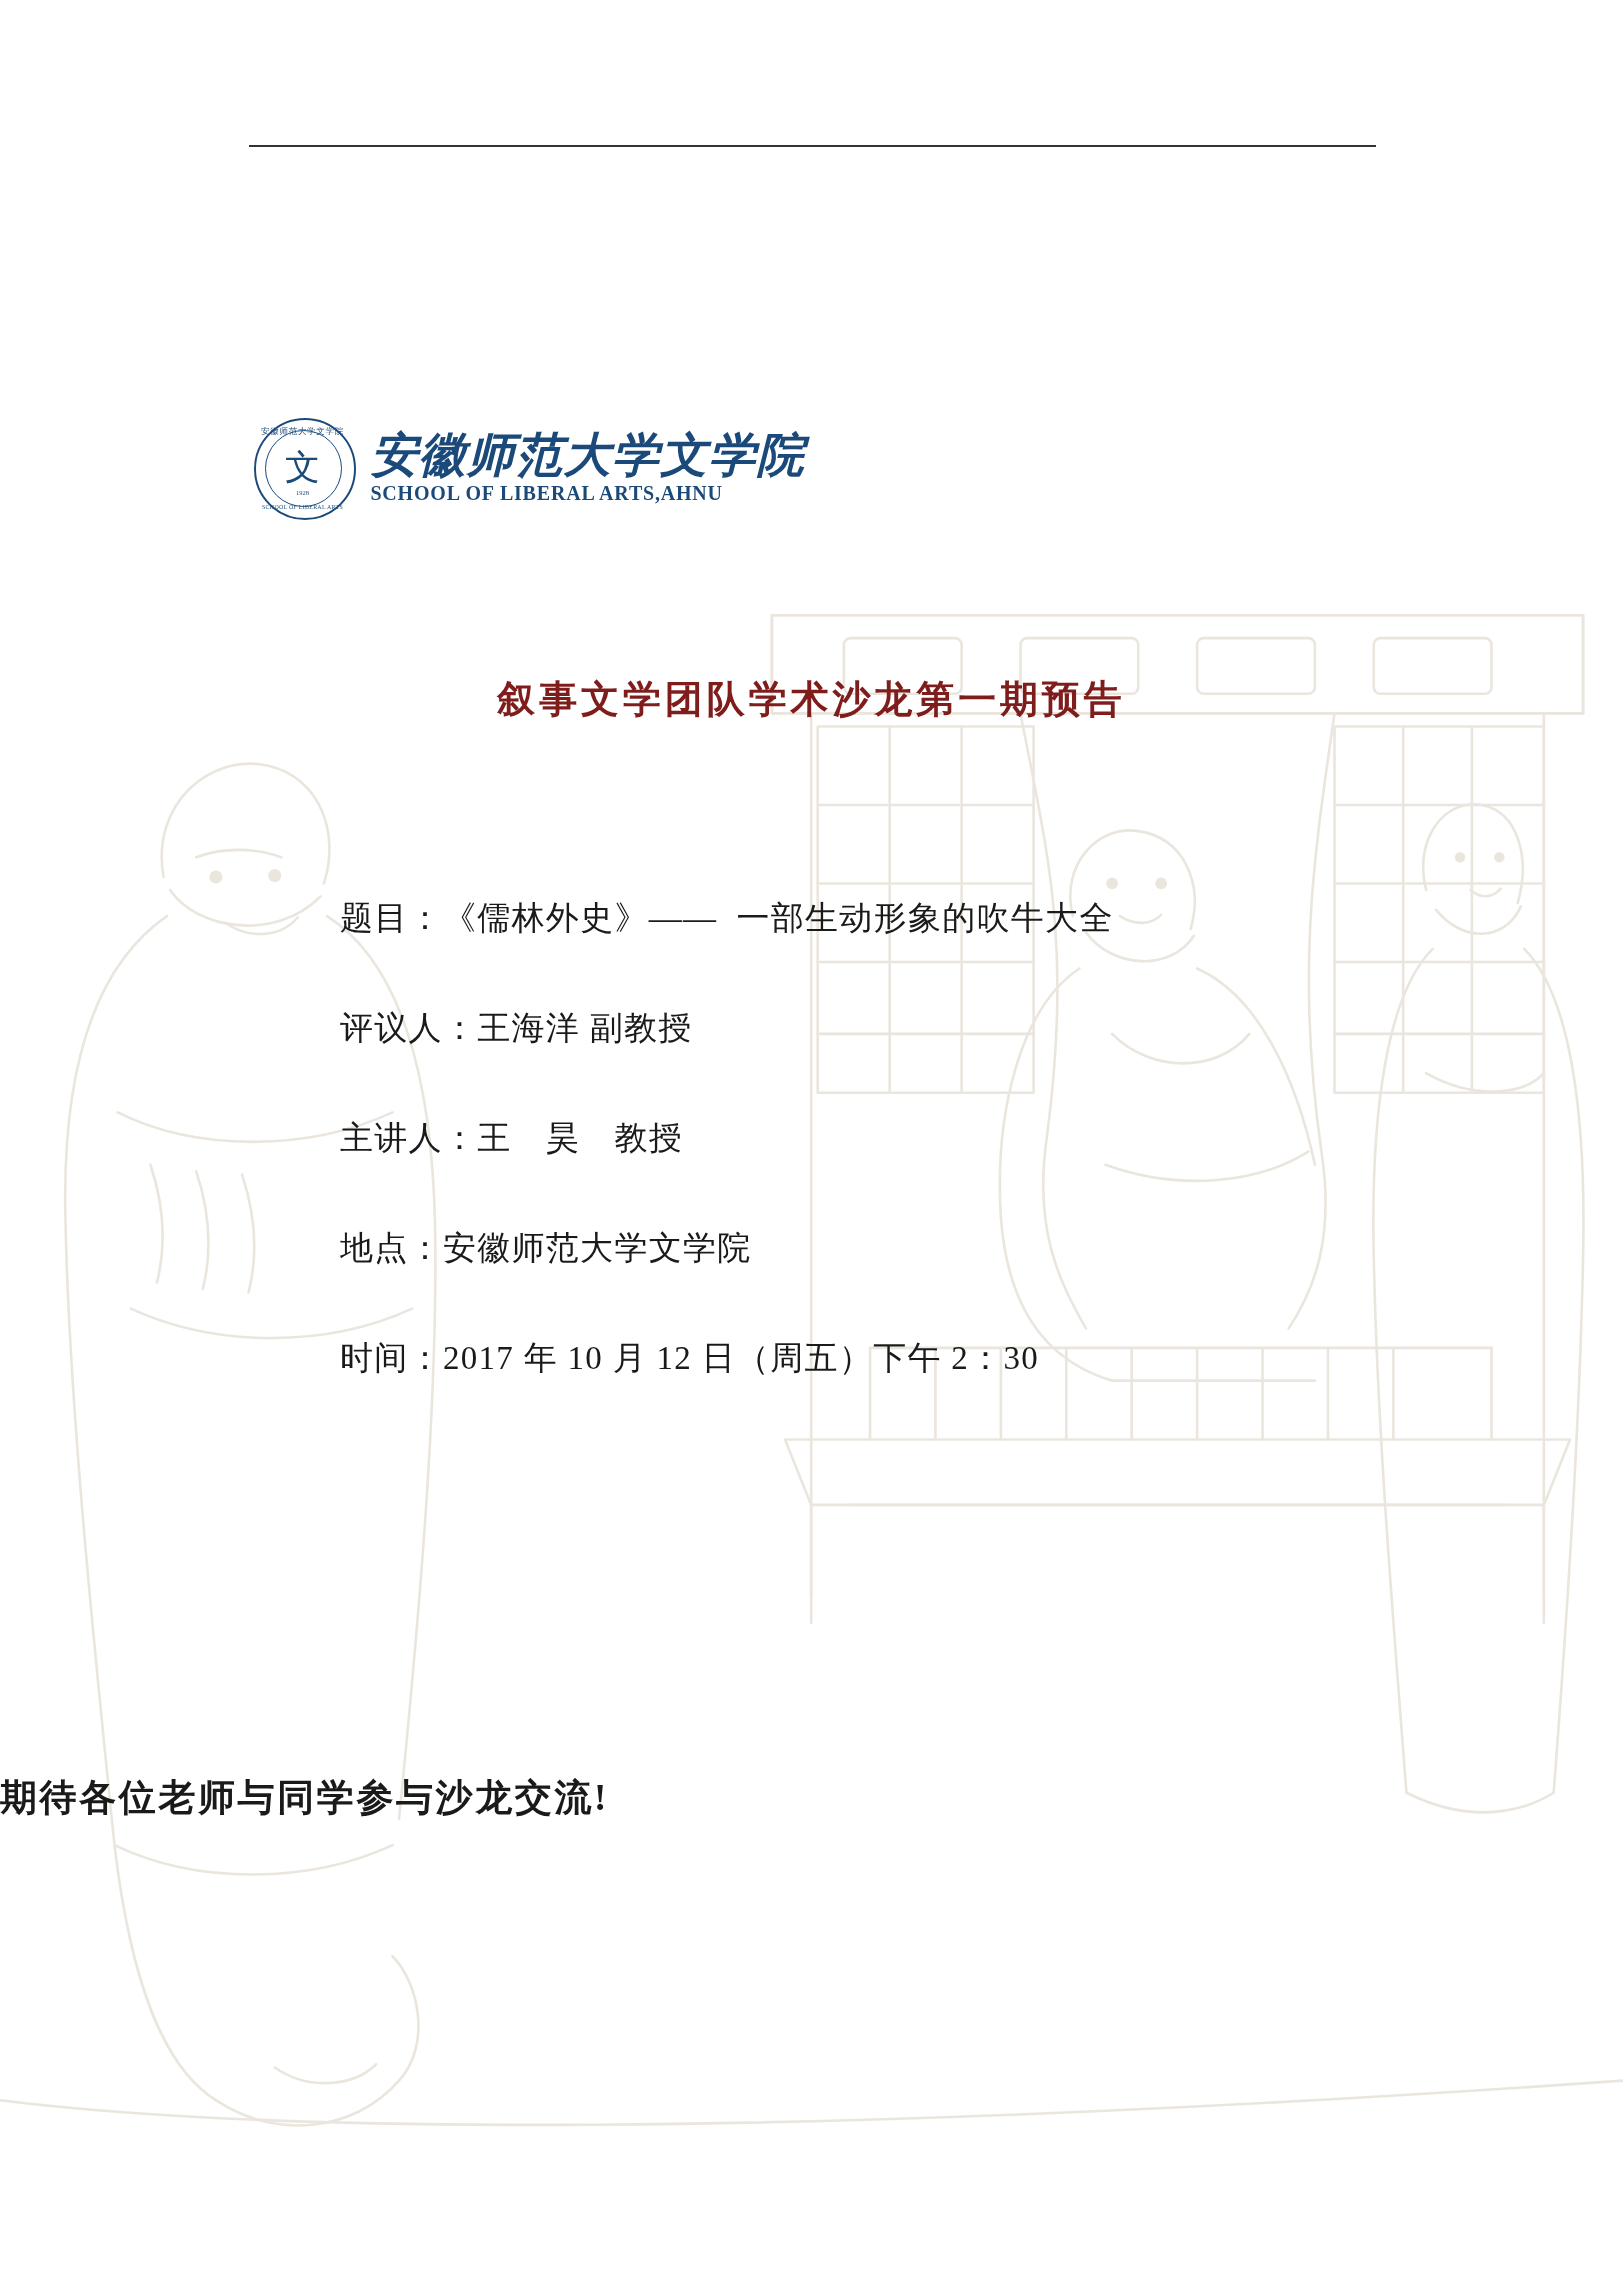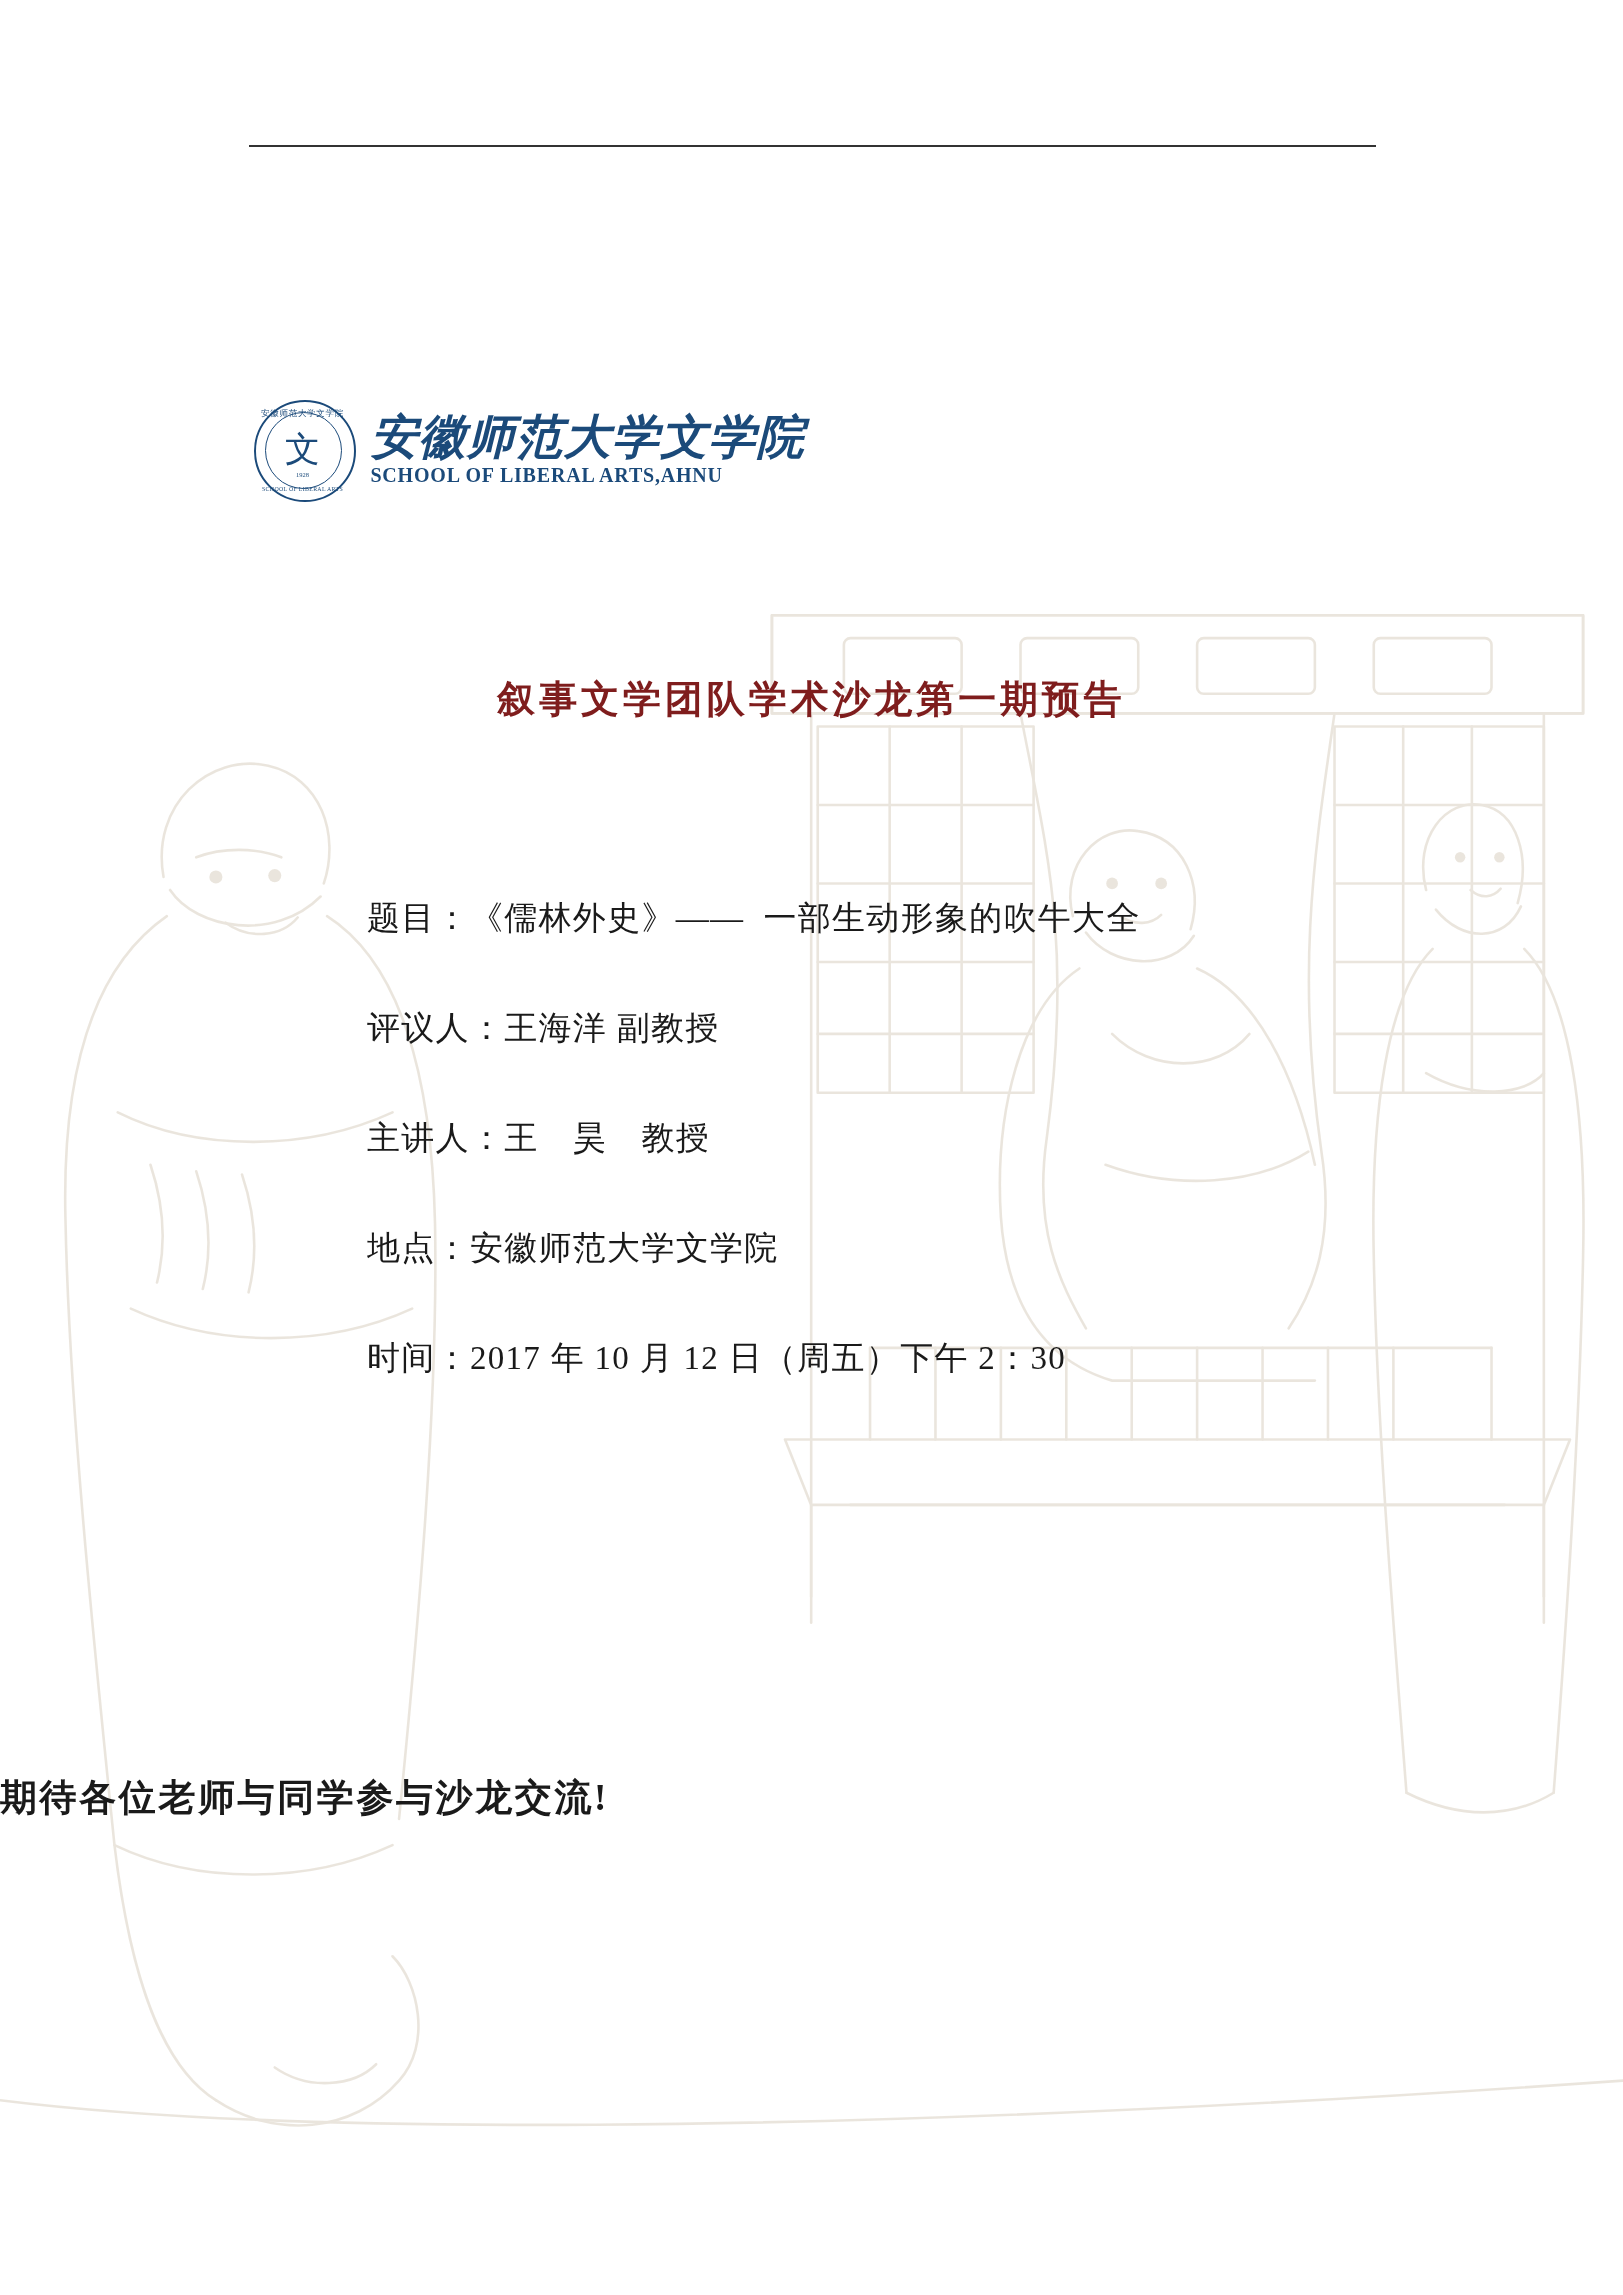--- a/index.html
+++ b/index.html
@@ -38,21 +38,21 @@
     top: 145px;
     width: 1127px;
     height: 0;
     border-top: 2px solid #333333;
   }
 
   
   .logo-block {
     position: absolute;
     left: 251px;
-    top: 388px;
+    top: 406px;
     width: 694px;
     height: 124px;
     display: flex;
     align-items: center;
   }
   .logo-seal {
     position: relative;
     width: 105px;
     height: 105px;
     flex: 0 0 105px;
@@ -162,21 +162,20 @@
     top: 896px;
     width: 1047px;
   }
   .body-line {
     font-size: 33px;
     color: #1a1a1a;
     letter-spacing: 1.3px;
     margin-bottom: 65px;
     font-family: "Liberation Serif", "DejaVu Serif", serif;
     white-space: pre;
-    margin-left: 27px;
   }
 
   
   .closing {
     position: absolute;
     left: 0;
     top: 1773px;
     width: 1623px;
     font-size: 37px;
     font-weight: bold;

